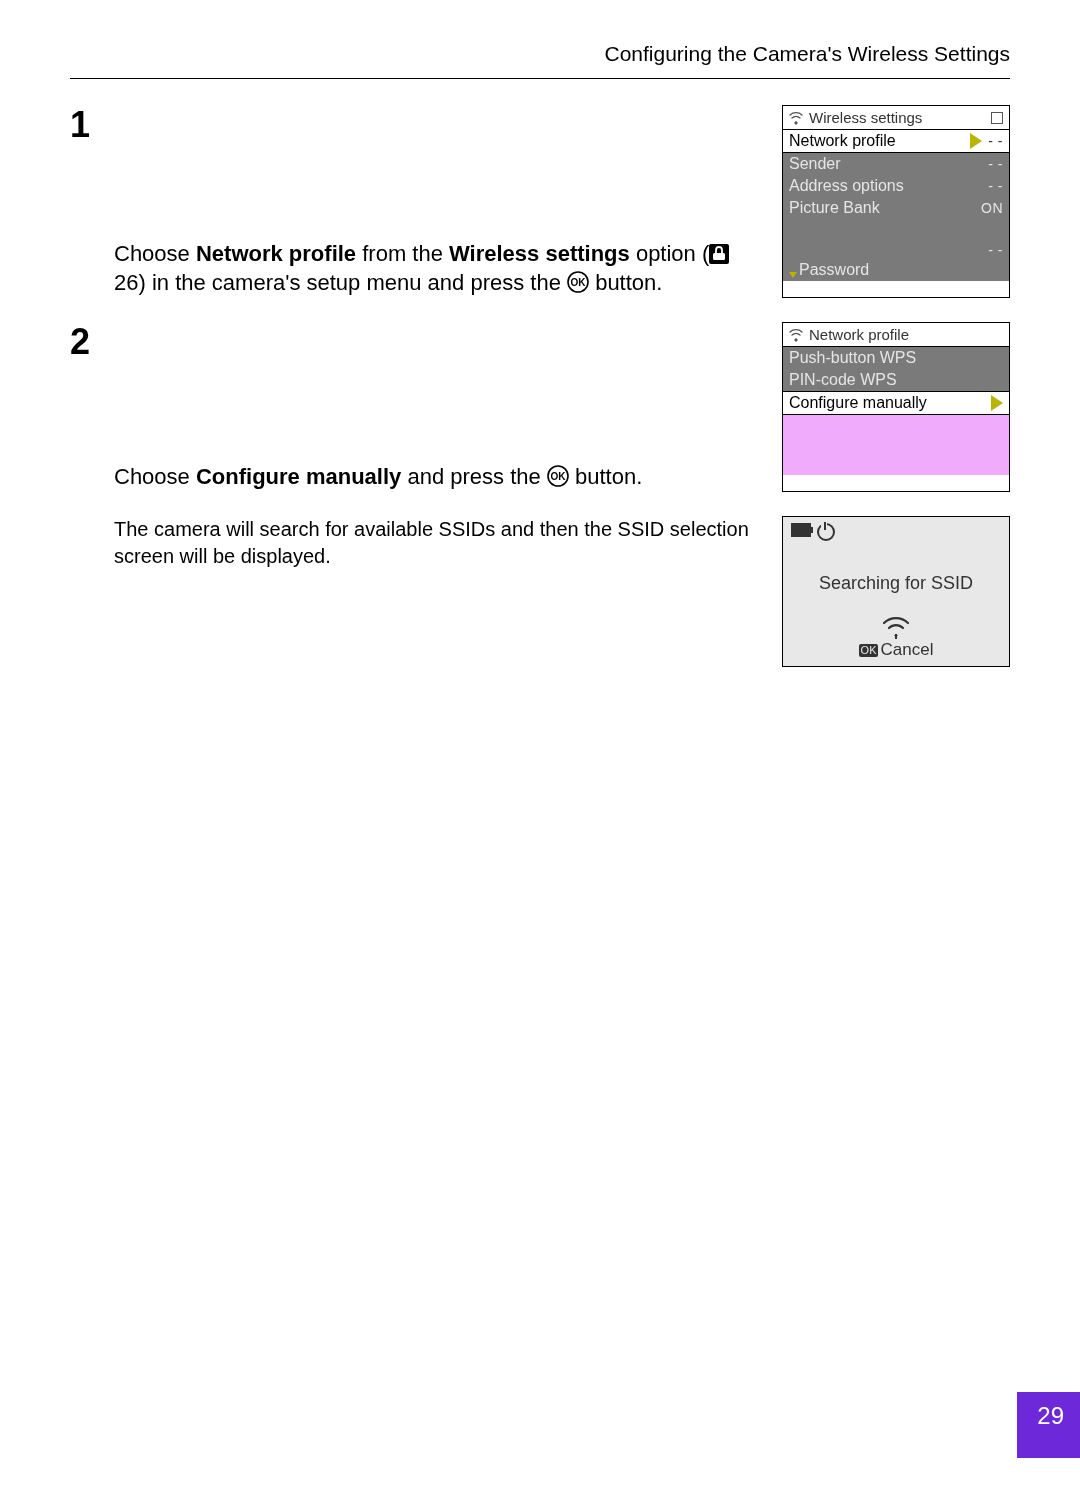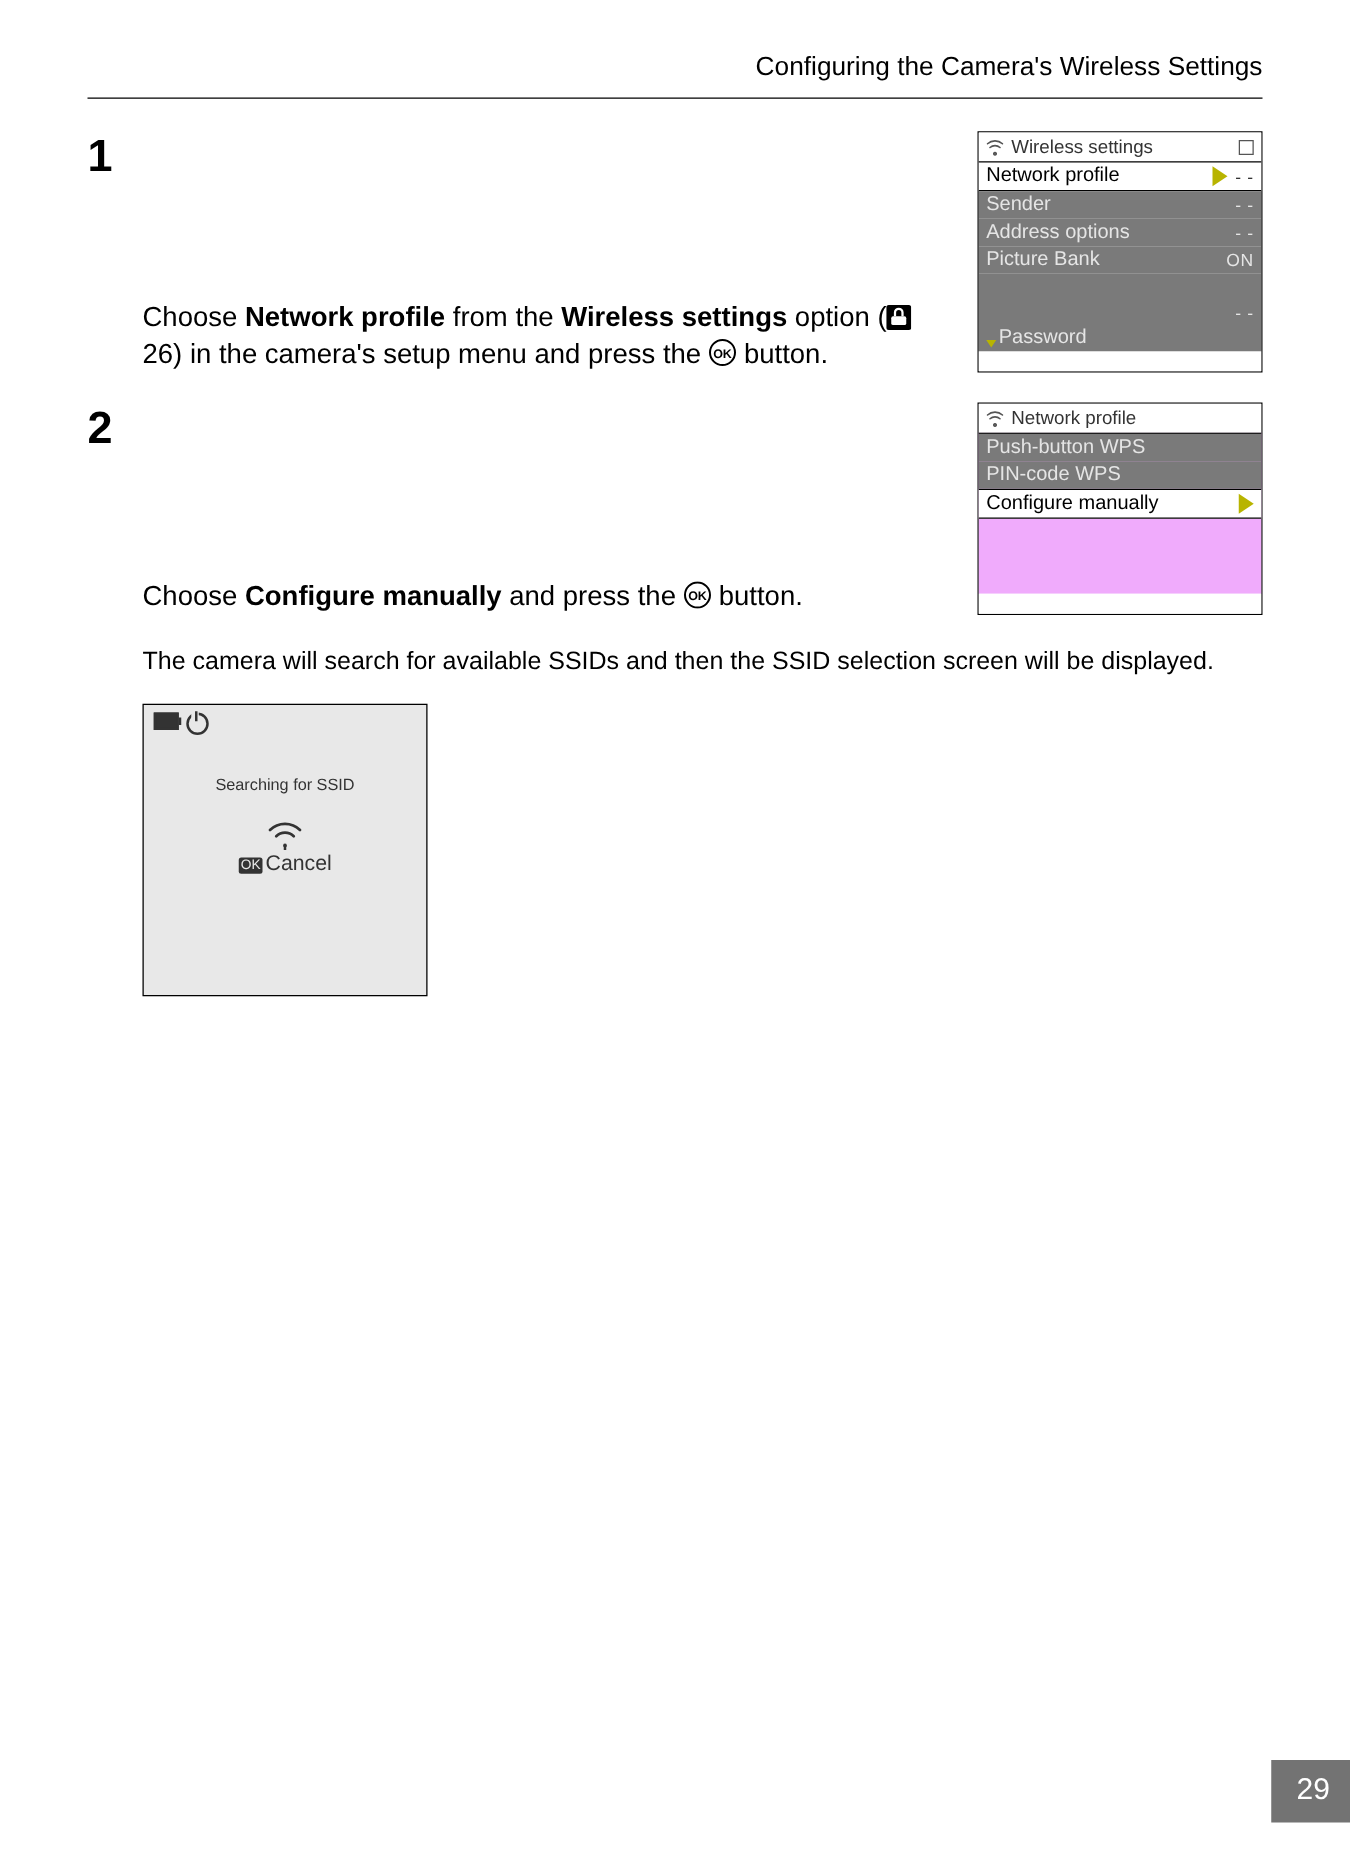--- a/index.html
+++ b/index.html
@@ -145,51 +145,50 @@
     content:"";position:absolute;right:-4px;top:2px;width:2px;height:6px;background:#333;
   }
   .ssid-screen .top .pwr {
     width:14px;height:14px;border:2px solid #333;border-radius:50%;
     position:relative;
   }
   .ssid-screen .top .pwr:after{
     content:"";position:absolute;left:5px;top:-3px;width:2px;height:8px;background:#333;
     box-shadow: -1px 0 0 2px #e8e8e8;
   }
-  .ssid-screen .msg { margin-top:32px; color:#333; font-size:13px;}
+  .ssid-screen .msg { margin-top:32px; color:#333; font-size:18px;}
   .ssid-screen .wifi-big { margin:22px auto 0; width:30px; height:24px;}
   .ssid-screen .cancel { color:#333; font-size:17px;}
   .ssid-screen .cancel .okbox{
     display:inline-block;background:#333;color:#e8e8e8;font-size:11px;
     padding:1px 2px;border-radius:2px;margin-right:2px;line-height:1;
     vertical-align:1px;
   }
 
   .sub-note-row{
     display:flex;
     align-items:flex-start;
     gap:20px;
     margin-left:44px;
     margin-bottom:24px;
-    flex-direction:column;
   }
   .sub-note{
     flex:1 1 auto;
     font-size:20px;
     line-height:1.35;
   }
 
   .page-number {
     position: absolute;
     right: 0;
     bottom: 28px;
-    background: #737373;
+    background: #6d28d9;
     color: #fff;
     font-size: 24px;
-    padding: 10px 16px 12px 20px;
+    padding: 10px 16px 28px 20px;
   }
 </style>
 </head>
 <body>
 
 <div class="page">
 
   <div class="running-head">Configuring the Camera's Wireless Settings</div>
 
 

